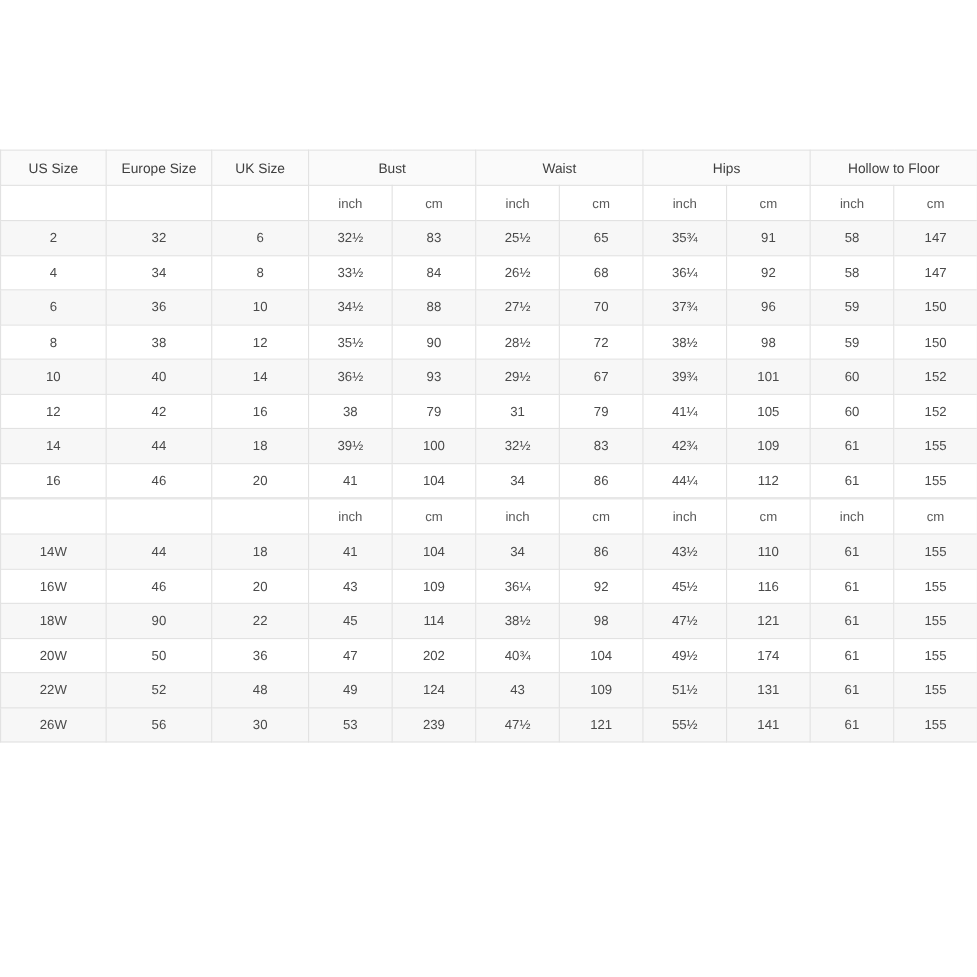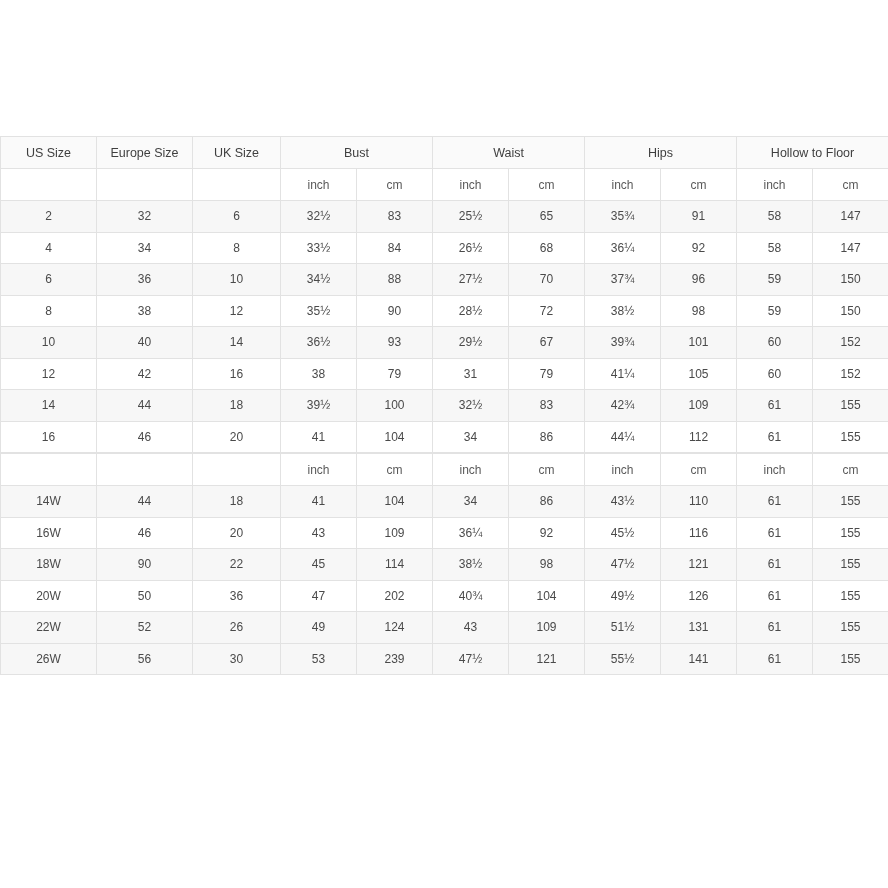--- a/index.html
+++ b/index.html
@@ -302,28 +302,28 @@
         </tr>
         <tr class="data-row plain">
           <td>20W</td>
           <td>50</td>
           <td>36</td>
           <td>47</td>
           <td>202</td>
           <td>40¾</td>
           <td>104</td>
           <td>49½</td>
-          <td>126</td>
+          <td>174</td>
           <td>61</td>
           <td>155</td>
         </tr>
         <tr class="data-row shade">
           <td>22W</td>
           <td>52</td>
-          <td>26</td>
+          <td>48</td>
           <td>49</td>
           <td>124</td>
           <td>43</td>
           <td>109</td>
           <td>51½</td>
           <td>131</td>
           <td>61</td>
           <td>155</td>
         </tr>
         <tr class="data-row shade">

